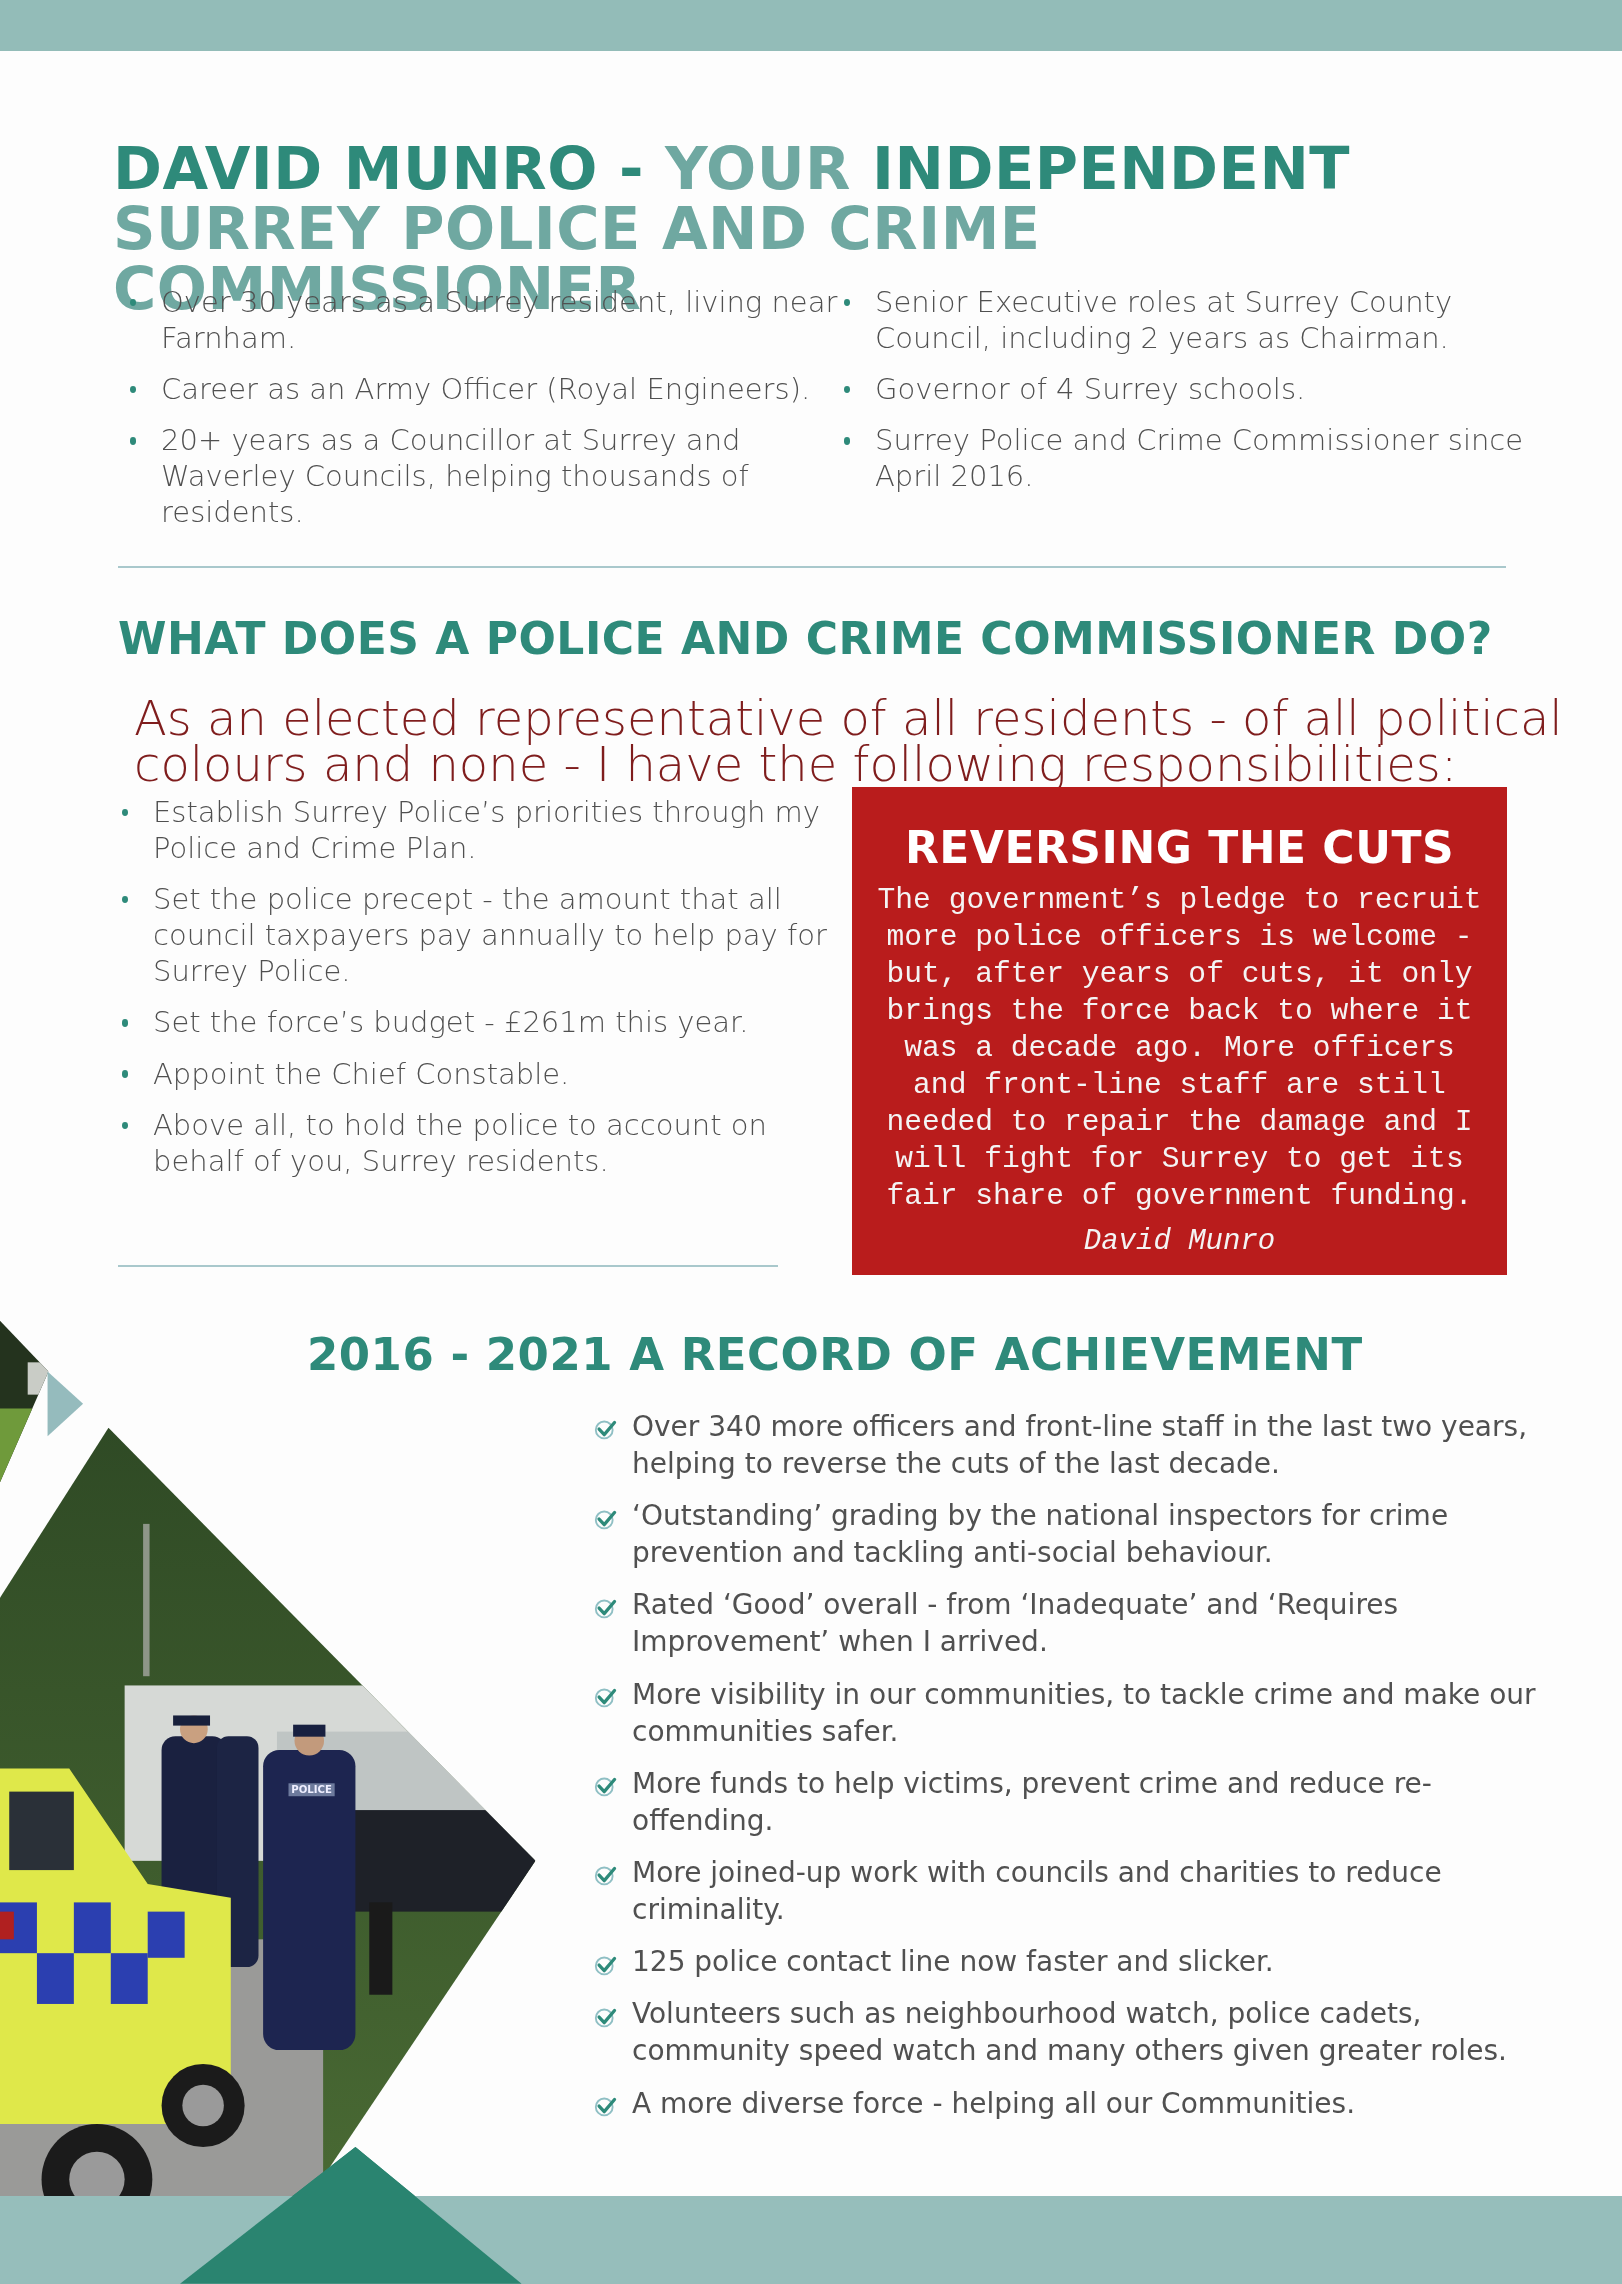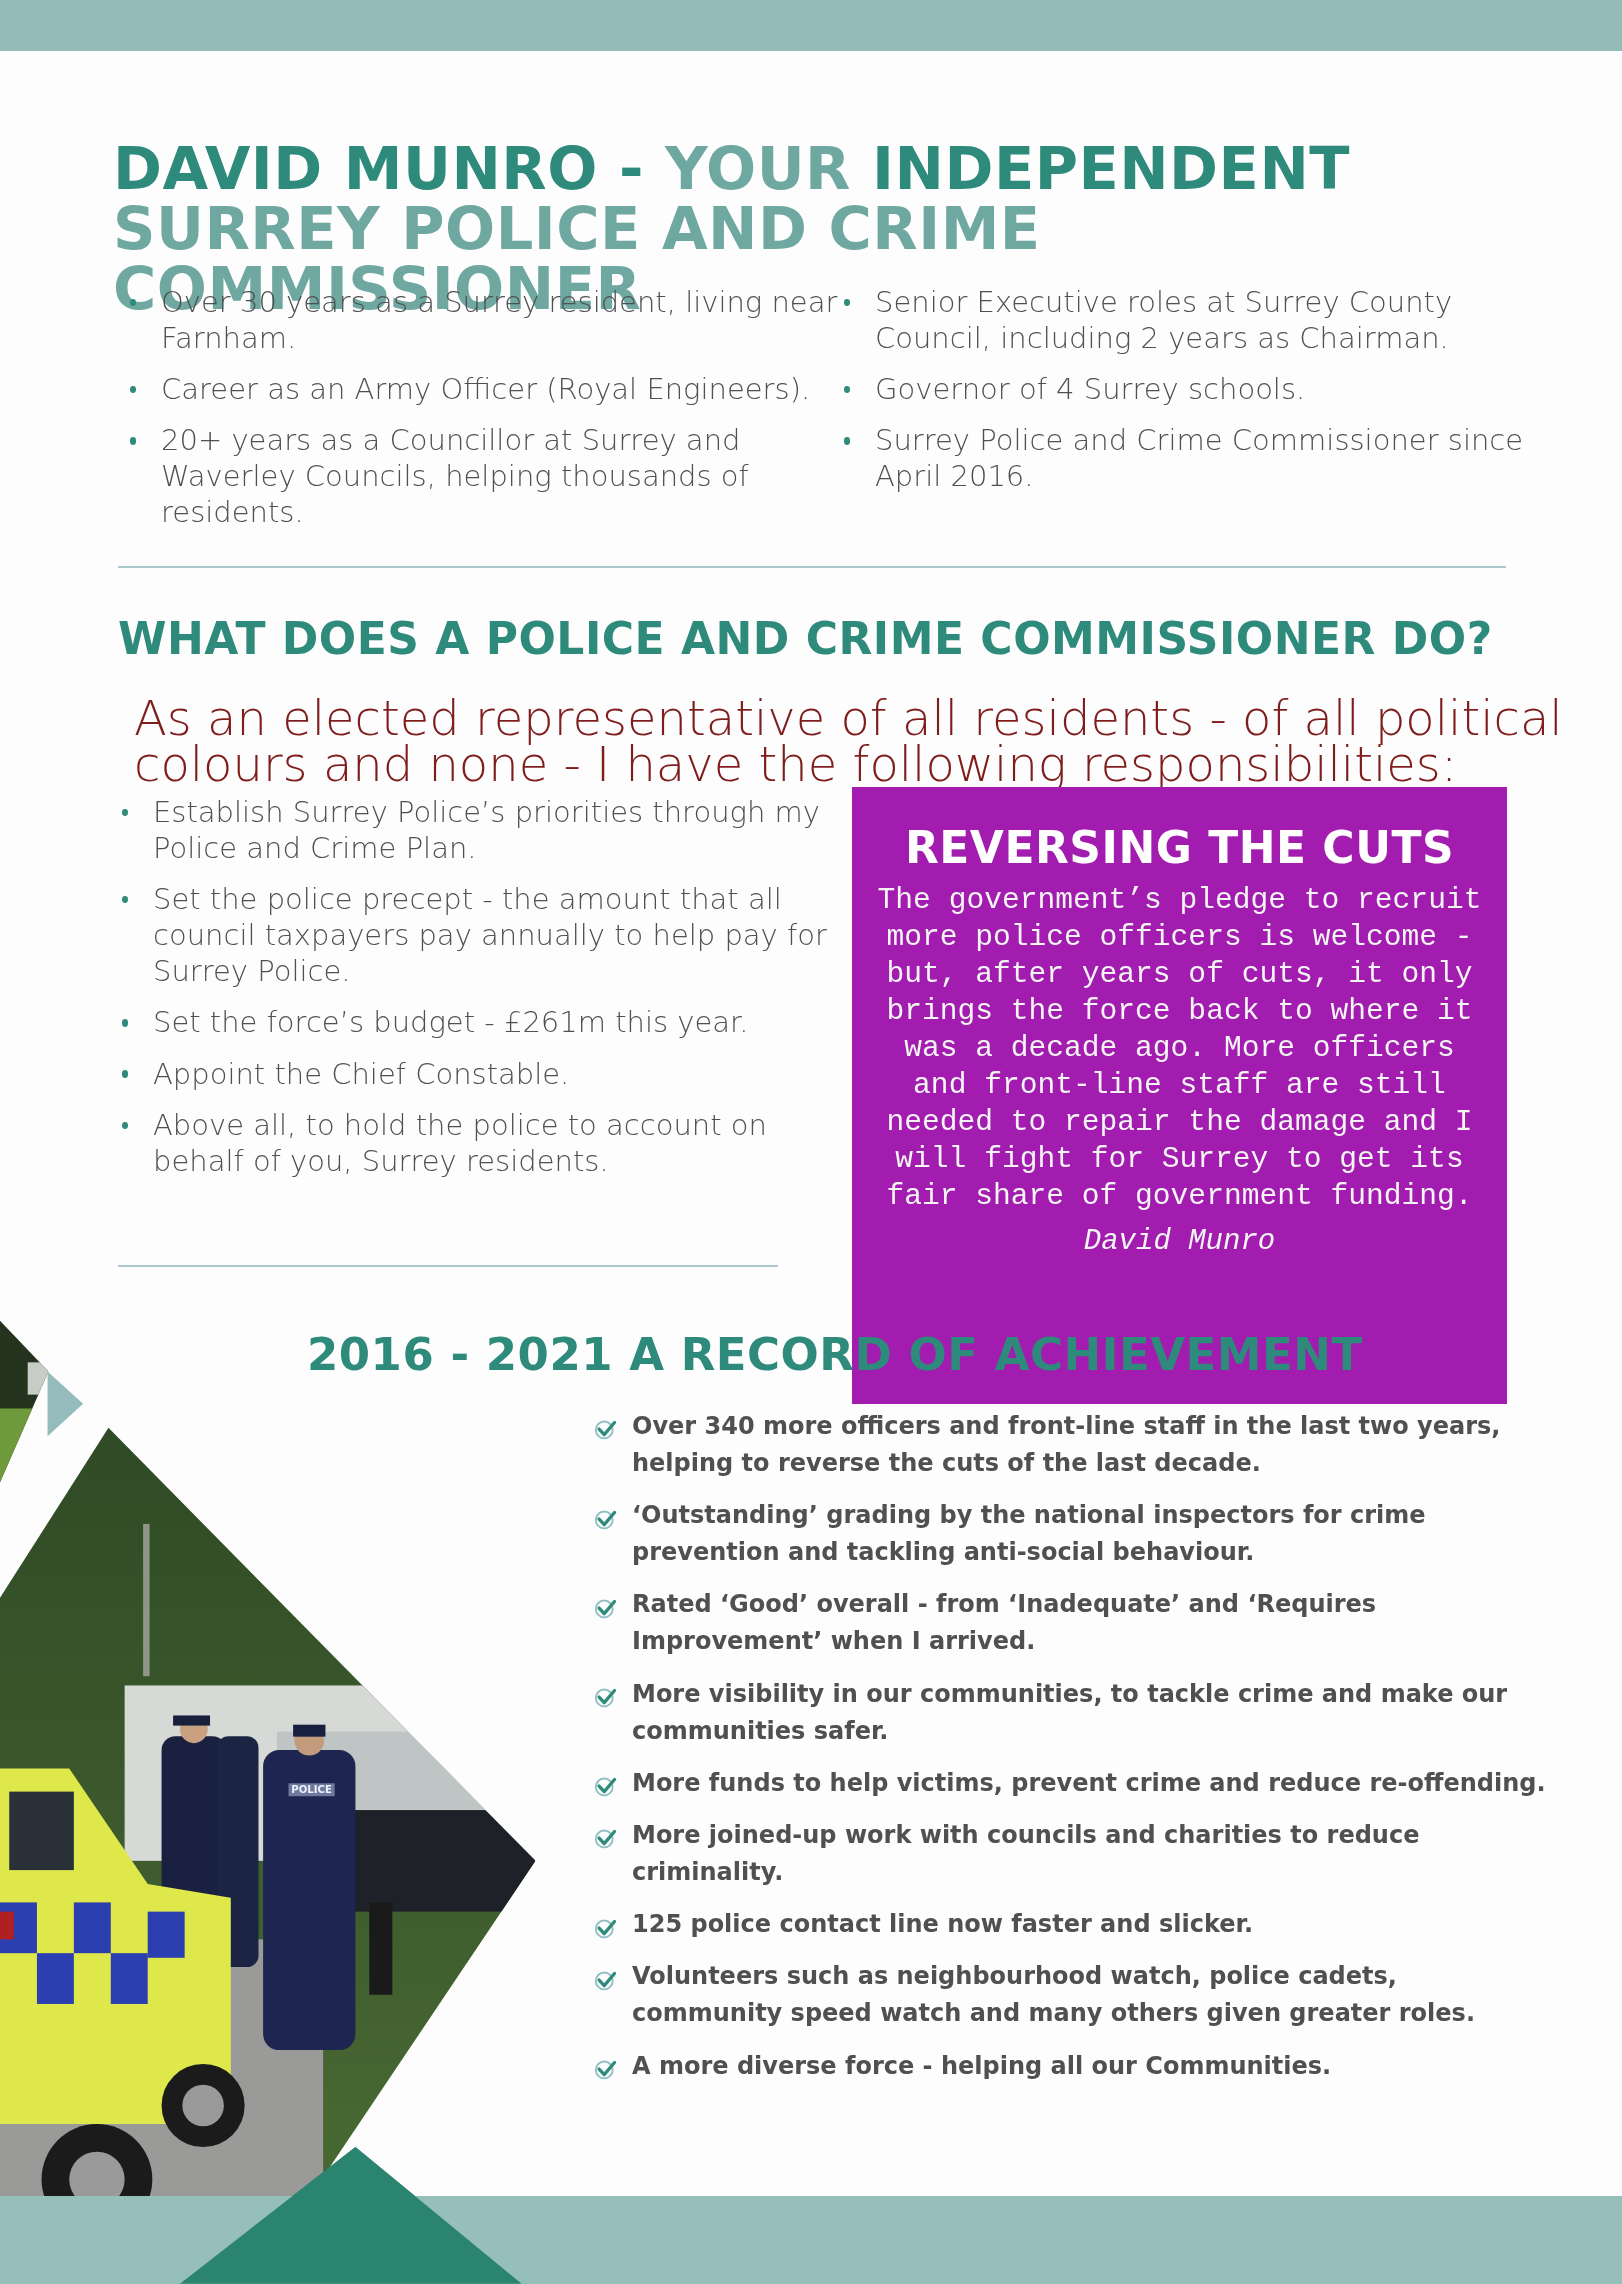--- a/index.html
+++ b/index.html
@@ -47,44 +47,44 @@
     font-size: 44px; line-height: 60px; color: #2e8a7a;
     letter-spacing: 0.5px;
   }
   .intro {
     position: absolute; left: 118px; top: 679px; width: 1432px; margin: 16px;
     font-family: "DejaVu Sans", sans-serif; font-weight: 300;
     font-size: 48px; line-height: 46px; color: #7f1d1d;
   }
   .resp { left: 116px; top: 794px; width: 716px; }
   .cuts-box {
-    position: absolute; left: 852px; top: 787px; width: 655px; height: 617px;
-    background: #a21caf; color: #fff; text-align: center;
+    position: absolute; left: 852px; top: 787px; width: 655px; height: 488px;
+    background: #b91c1c; color: #fff; text-align: center;
   }
   .cuts-box h3 {
     margin: 35px 0 9.2px; font-family: "DejaVu Sans", sans-serif; font-weight: bold;
     font-size: 44px; line-height: 51px; letter-spacing: 0.5px;
   }
   .cuts-box p {
     margin: 0 18.5px; font-family: Liberation Mono, monospace;
     font-size: 29.6px; line-height: 37px; color: #f4f4f4;
   }
   .cuts-box .sig {
     margin-top: 8.3px; font-style: italic; font-size: 29px;
   }
   .h2b {
     position: absolute; left: 307px; top: 1325px; width: 1062px; margin: 0;
     font-family: "DejaVu Sans", sans-serif; font-weight: bold;
     font-size: 45px; line-height: 60px; color: #2e8a7a; letter-spacing: 0.5px;
   }
   .ach { list-style: none; margin: 0; padding: 0; position: absolute; left: 593px; top: 1408px; width: 961px; }
   .ach li {
     position: relative; padding-left: 39px;
-    font-family: "DejaVu Sans", sans-serif; font-weight: 700;
-    font-size: 24px; line-height: 37px; color: #505050; margin-bottom: 15.2px;
+    font-family: "DejaVu Sans", sans-serif; font-weight: 400;
+    font-size: 28px; line-height: 37px; color: #505050; margin-bottom: 15.2px;
   }
   .ach li .chk {
     position: absolute; left: 0; top: 7.4px; width: 29px; height: 29px;
   }
   .photo-wrap {
     position: absolute; left: 0; top: 1302px; width: 577px; height: 982px;
   }
 </style>
 </head>
 <body>

